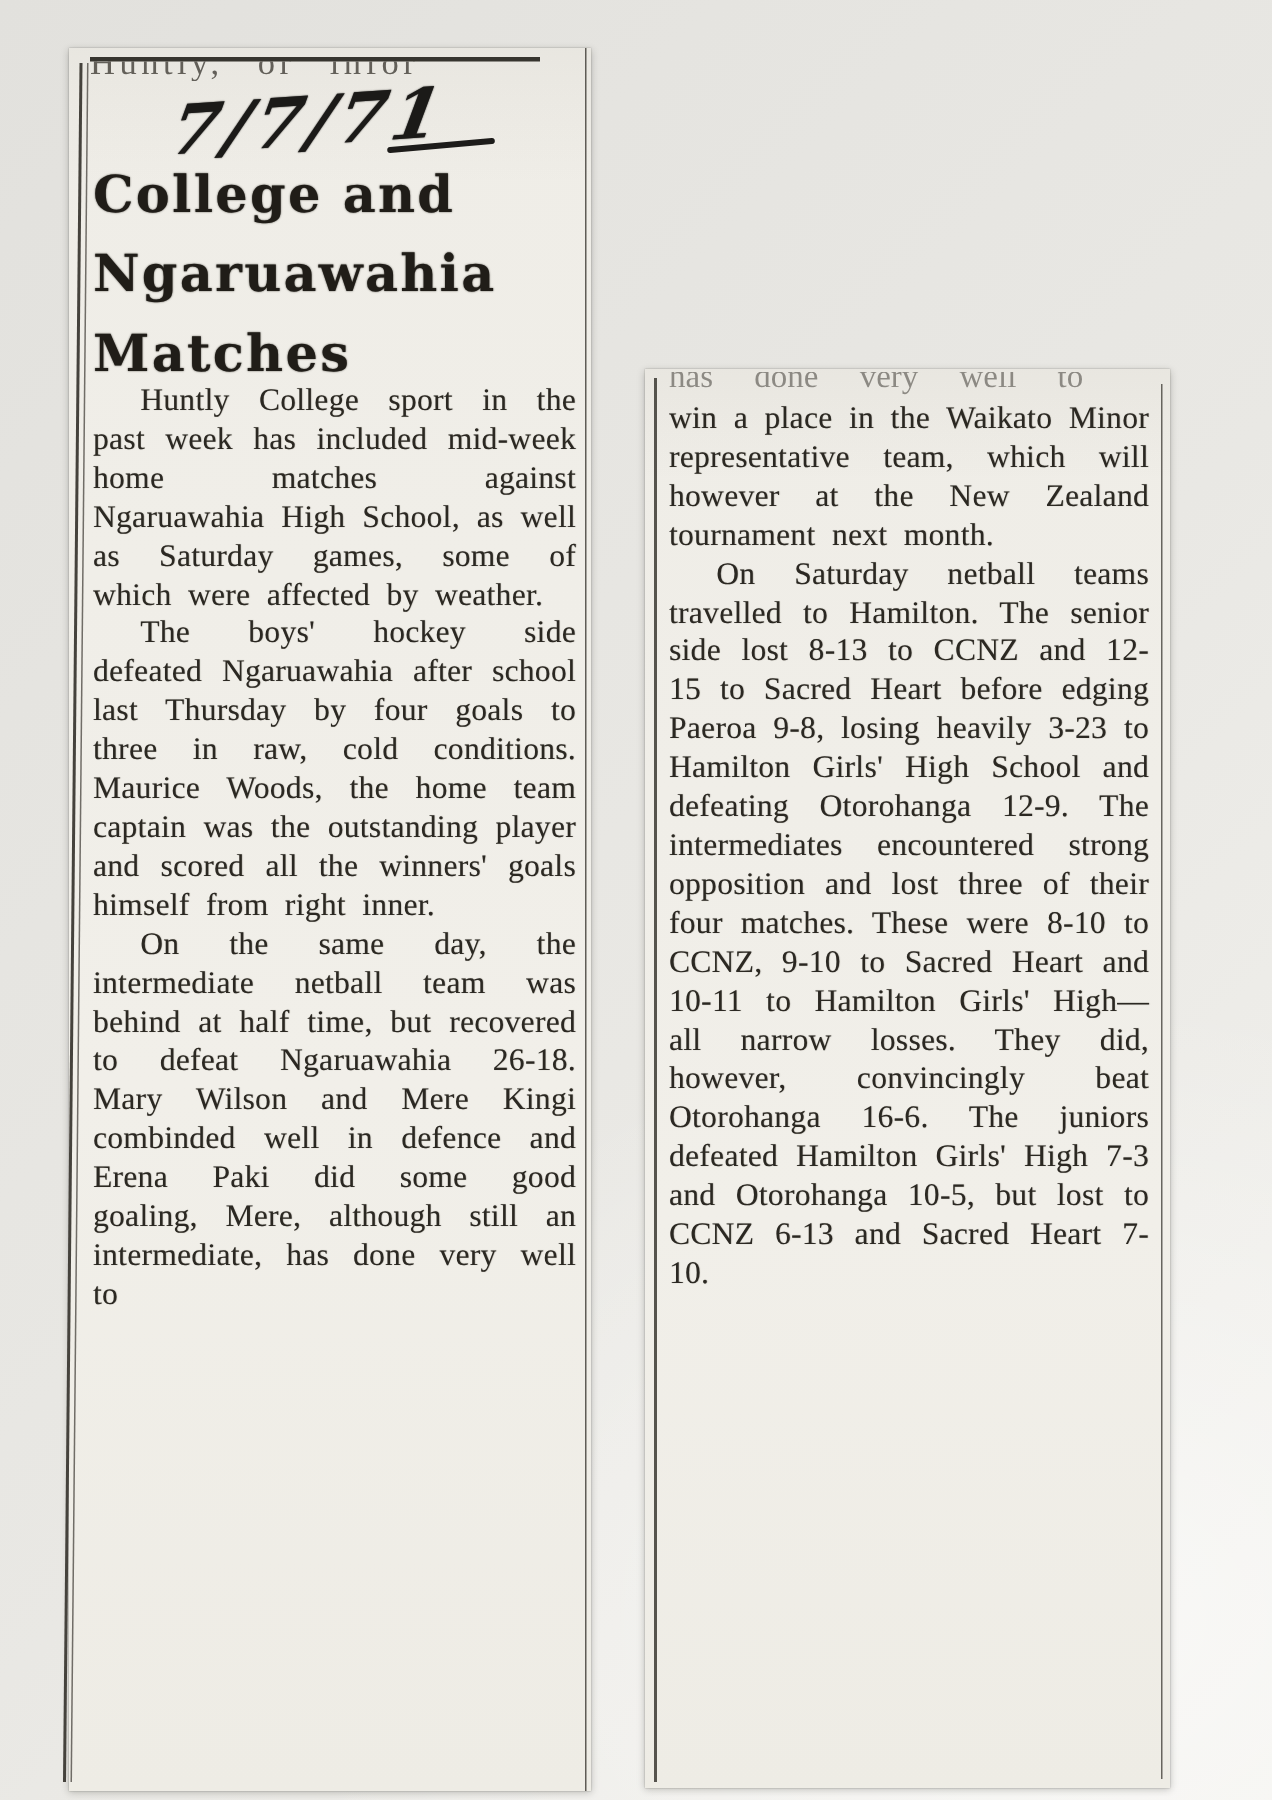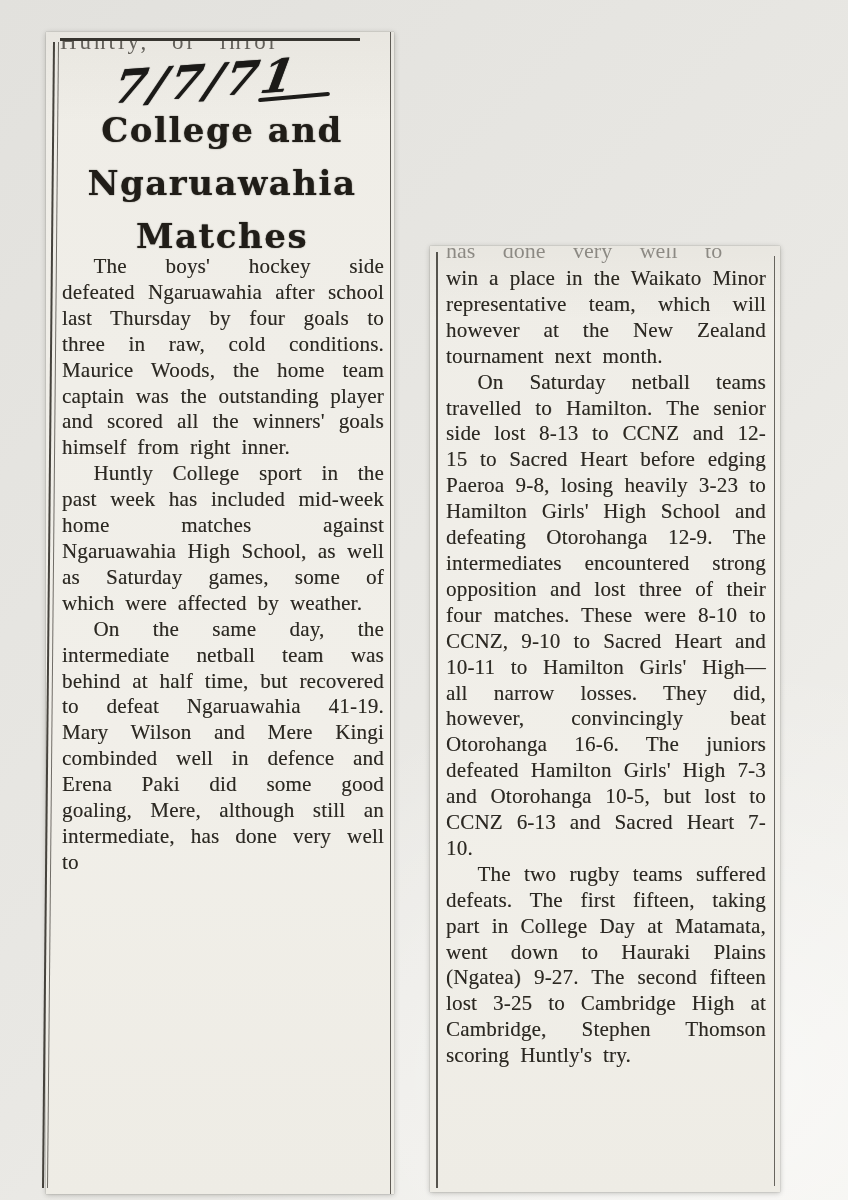--- a/index.html
+++ b/index.html
@@ -64,21 +64,21 @@
     transform:skewX(-14deg) rotate(-4deg);
     text-shadow:0 0 1px #1b1a18;
   }
   .pen-stroke{
     position:absolute;top:63px;left:212px;
     width:72px;height:3.5px;background:#1d1c1a;
     transform:rotate(-5deg);border-radius:2px;
   }
   .headline{
     position:absolute;top:72px;left:16px;right:12px;
-    margin:0;text-align:center;
+    margin:0;text-align:left;
     font-family:"DejaVu Serif",serif;
     font-weight:700;font-size:34px;line-height:53px;
     letter-spacing:1.5px;color:#201d18;
     text-shadow:0 0 1.2px rgba(30,27,20,0.8);
     white-space:pre-line;
   }
   .col{
     position:absolute;
     text-align:justify;
     font-size:21px;line-height:25.9px;
@@ -106,35 +106,34 @@
     </div>
 
     <div class="handwritten">7/7/71</div>
     <div class="pen-stroke"></div>
 
     <h1 class="headline">College and
 Ngaruawahia
 Matches</h1>
 
     <div class="col col-left">
+      <p>Huntly College sport in the past week has included mid-week home matches against Ngaruawahia High School, as well as Saturday games, some of which were affected by weather.</p>
       <p>The boys' hockey side defeated Ngaruawahia after school last Thursday by four goals to three in raw, cold conditions. Maurice Woods, the home team captain was the outstanding player and scored all the winners' goals himself from right inner.</p>
-      <p>Huntly College sport in the past week has included mid-week home matches against Ngaruawahia High School, as well as Saturday games, some of which were affected by weather.</p>
-      <p>On the same day, the intermediate netball team was behind at half time, but recovered to defeat Ngaruawahia 41-19. Mary Wilson and Mere Kingi combinded well in defence and Erena Paki did some good goaling, Mere, although still an intermediate, has done very well to</p>
+      <p>On the same day, the intermediate netball team was behind at half time, but recovered to defeat Ngaruawahia 26-18. Mary Wilson and Mere Kingi combinded well in defence and Erena Paki did some good goaling, Mere, although still an intermediate, has done very well to</p>
     </div>
 
   </div>
 
   <div class="clip clip-right">
     <div class="rule rule-rc-left"></div>
     <div class="rule rule-rc-right"></div>
 
     <div class="clipped-strip strip-top-right">
       <span class="inner">has done very well to</span>
     </div>
 
     <div class="col col-right">
       <p class="noindent">win a place in the Waikato Minor representative team, which will however at the New Zealand tournament next month.</p>
       <p>On Saturday netball teams travelled to Hamilton. The senior side lost 8-13 to CCNZ and 12-15 to Sacred Heart before edging Paeroa 9-8, losing heavily 3-23 to Hamilton Girls' High School and defeating Otorohanga 12-9. The intermediates encountered strong opposition and lost three of their four matches. These were 8-10 to CCNZ, 9-10 to Sacred Heart and 10-11 to Hamilton Girls' High—all narrow losses. They did, however, convincingly beat Otorohanga 16-6. The juniors defeated Hamilton Girls' High 7-3 and Otorohanga 10-5, but lost to CCNZ 6-13 and Sacred Heart 7-10.</p>
-      <p>The two rugby teams suffered defeats. The first fifteen, taking part in College Day at Matamata, went down to Hauraki Plains (Ngatea) 9-27. The second fifteen lost 3-25 to Cambridge High at Cambridge, Stephen Thomson scoring Huntly's try.</p>
     </div>
   </div>
 
 </div>
 
 </body></html>

